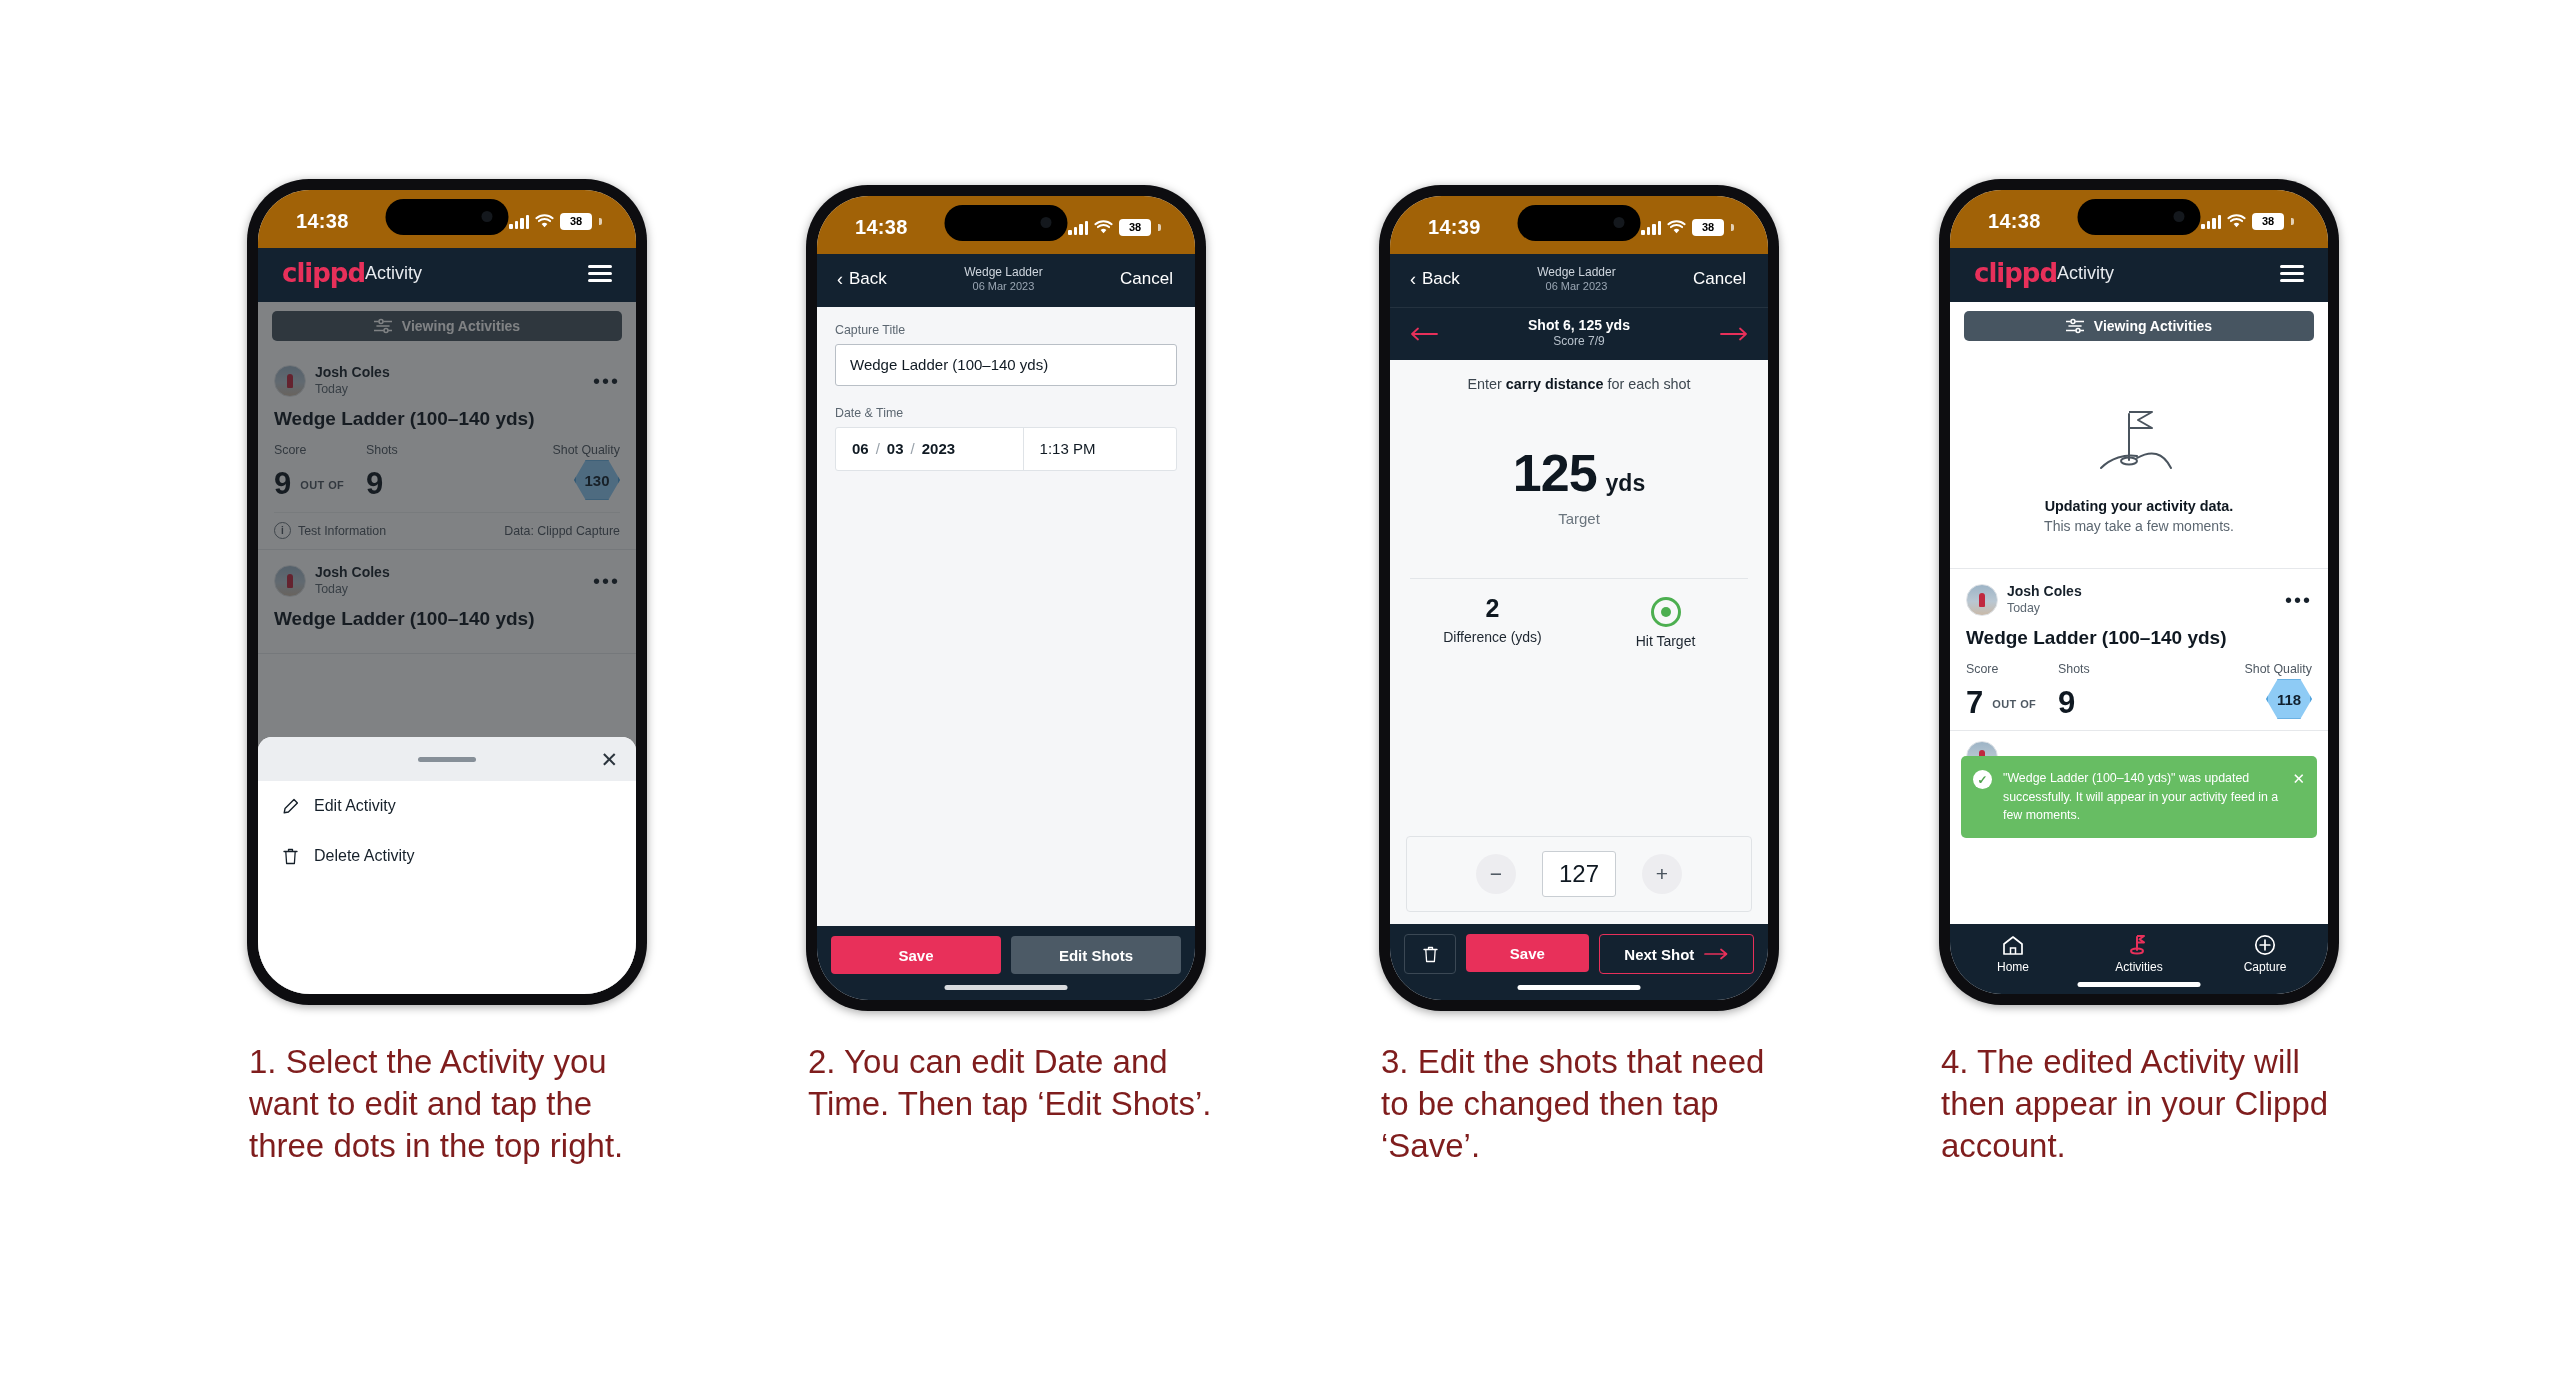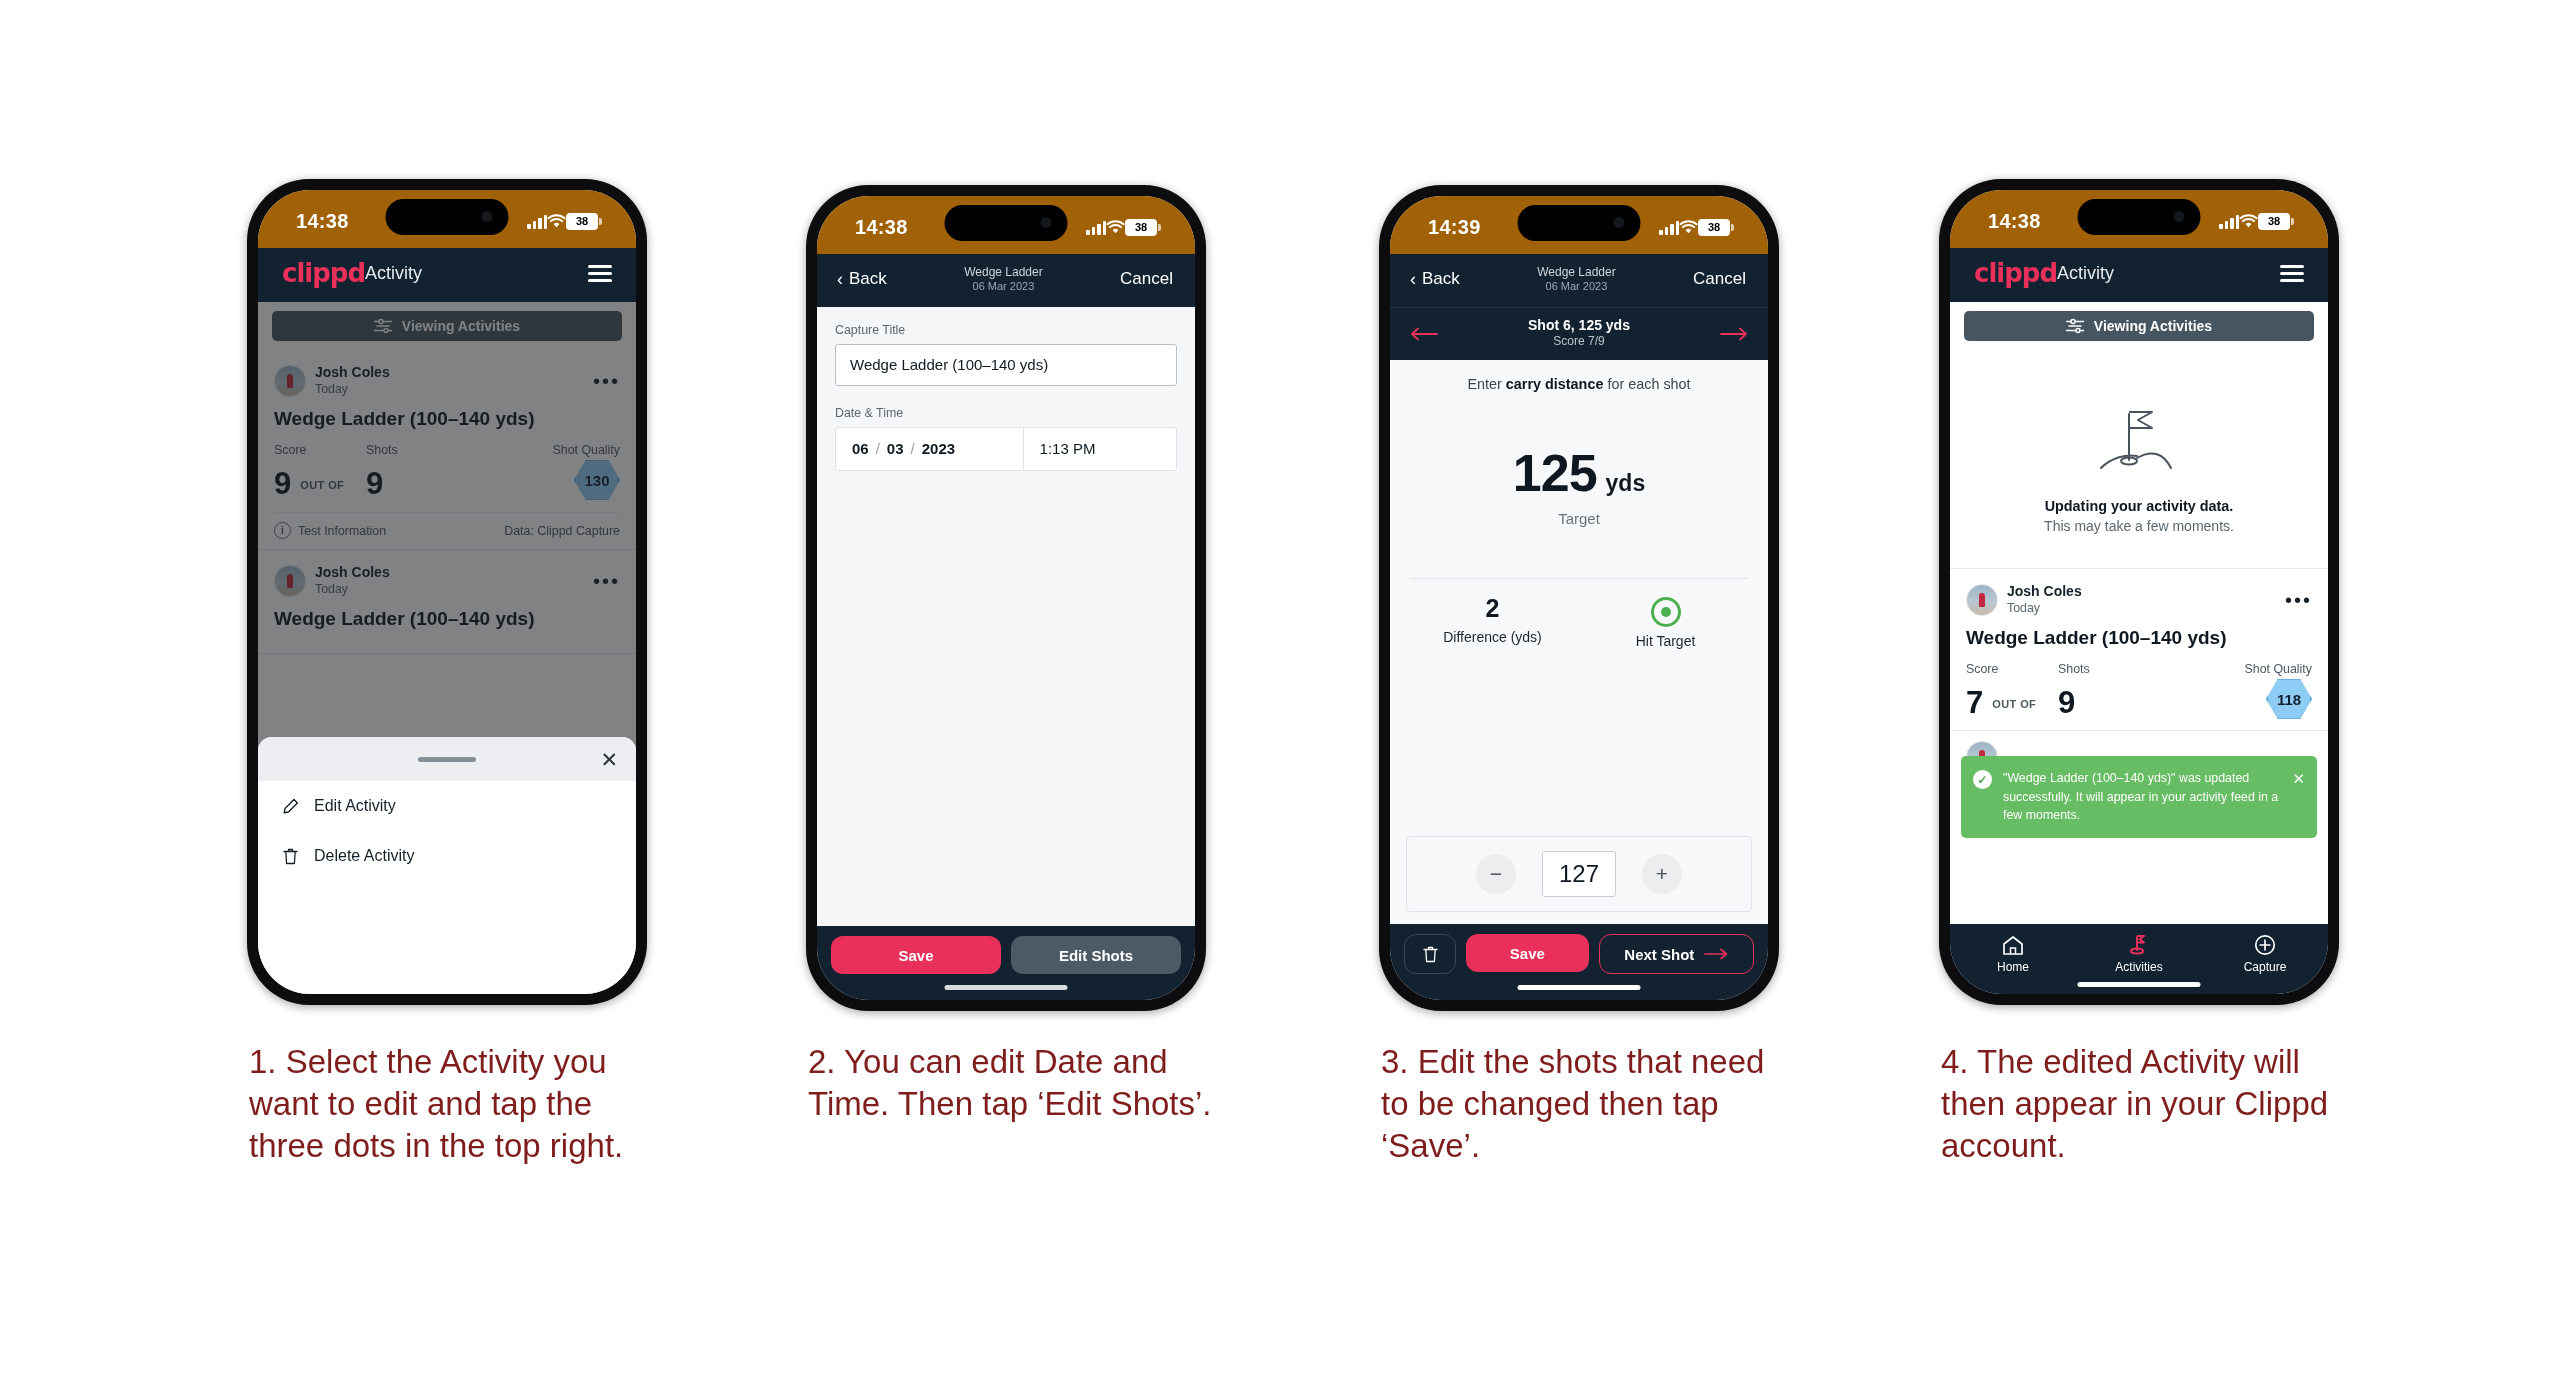--- a/index.html
+++ b/index.html
@@ -42,21 +42,21 @@
     display:flex;align-items:center;
     padding:0 34px 0 38px;box-sizing:border-box;
     color:#fff;
   }
   .sb-time{font-size:20px;font-weight:bold;letter-spacing:0.3px;margin-top:4px;}
   .notch{
     position:absolute;left:50%;top:9px;transform:translateX(-50%);
     width:123px;height:36px;background:#000;border-radius:20px;
   }
   .notch::after{content:"";position:absolute;right:16px;top:12px;width:11px;height:11px;border-radius:50%;background:#14181d;}
-  .sb-right{margin-left:auto;display:flex;align-items:center;gap:0;margin-top:4px;}
+  .sb-right{margin-left:auto;display:flex;align-items:center;gap:6px;margin-top:4px;}
   .bars{display:flex;align-items:flex-end;gap:2px;height:15px;}
   .bars i{display:block;width:3.5px;background:#fff;border-radius:1px;}
   .bars i:nth-child(1){height:5px}.bars i:nth-child(2){height:8px}
   .bars i:nth-child(3){height:11px}.bars i:nth-child(4){height:14px}
   .wifi{width:19px;height:15px;position:relative}
   .battery{
     width:32px;height:17px;border-radius:4px;background:#fff;color:#000;
     font-size:11px;font-weight:bold;display:flex;align-items:center;justify-content:center;
   }
   .batt-tip{width:3px;height:7px;background:#fff;border-radius:0 2px 2px 0;margin-left:1px;opacity:.7}
@@ -163,21 +163,21 @@
   .dt-date{flex:1.25;display:flex;align-items:center;gap:7px;padding-left:16px;font-size:15px;color:#101a23;font-weight:bold;border-right:1px solid #dfe3e7;}
   .dt-sep{color:#98a1aa;font-weight:normal}
   .dt-time{flex:1;display:flex;align-items:center;padding-left:16px;font-size:15px;color:#101a23;}
 
   
   .actionbar{
     flex:0 0 auto;background:#132230;
     display:flex;gap:10px;padding:10px 14px 26px;box-sizing:border-box;
   }
   .btn{height:38px;display:flex;align-items:center;justify-content:center;
-       font-size:15px;font-weight:bold;border-radius:12px;color:#fff;}
+       font-size:15px;font-weight:bold;border-radius:4px;color:#fff;}
   .btn-save{flex:1;background:#e8305a;}
   .btn-ghost{flex:1;background:#4c5a66;}
   .btn-trash{width:50px;border:1px solid #3b4854;color:#fff;font-size:17px;}
   .btn-next{flex:1.25;border:1px solid #e8305a;display:flex;gap:10px;}
   .btn-next .na{color:#e8305a;font-size:18px;line-height:1}
 
   
   .shotbody{flex:1;background:#f7f8f9;display:flex;flex-direction:column;padding:0 16px;}
   .hint{text-align:center;font-size:14.4px;color:#3c464f;padding:16px 0 0;}
   .hint b{color:#0f1821}

